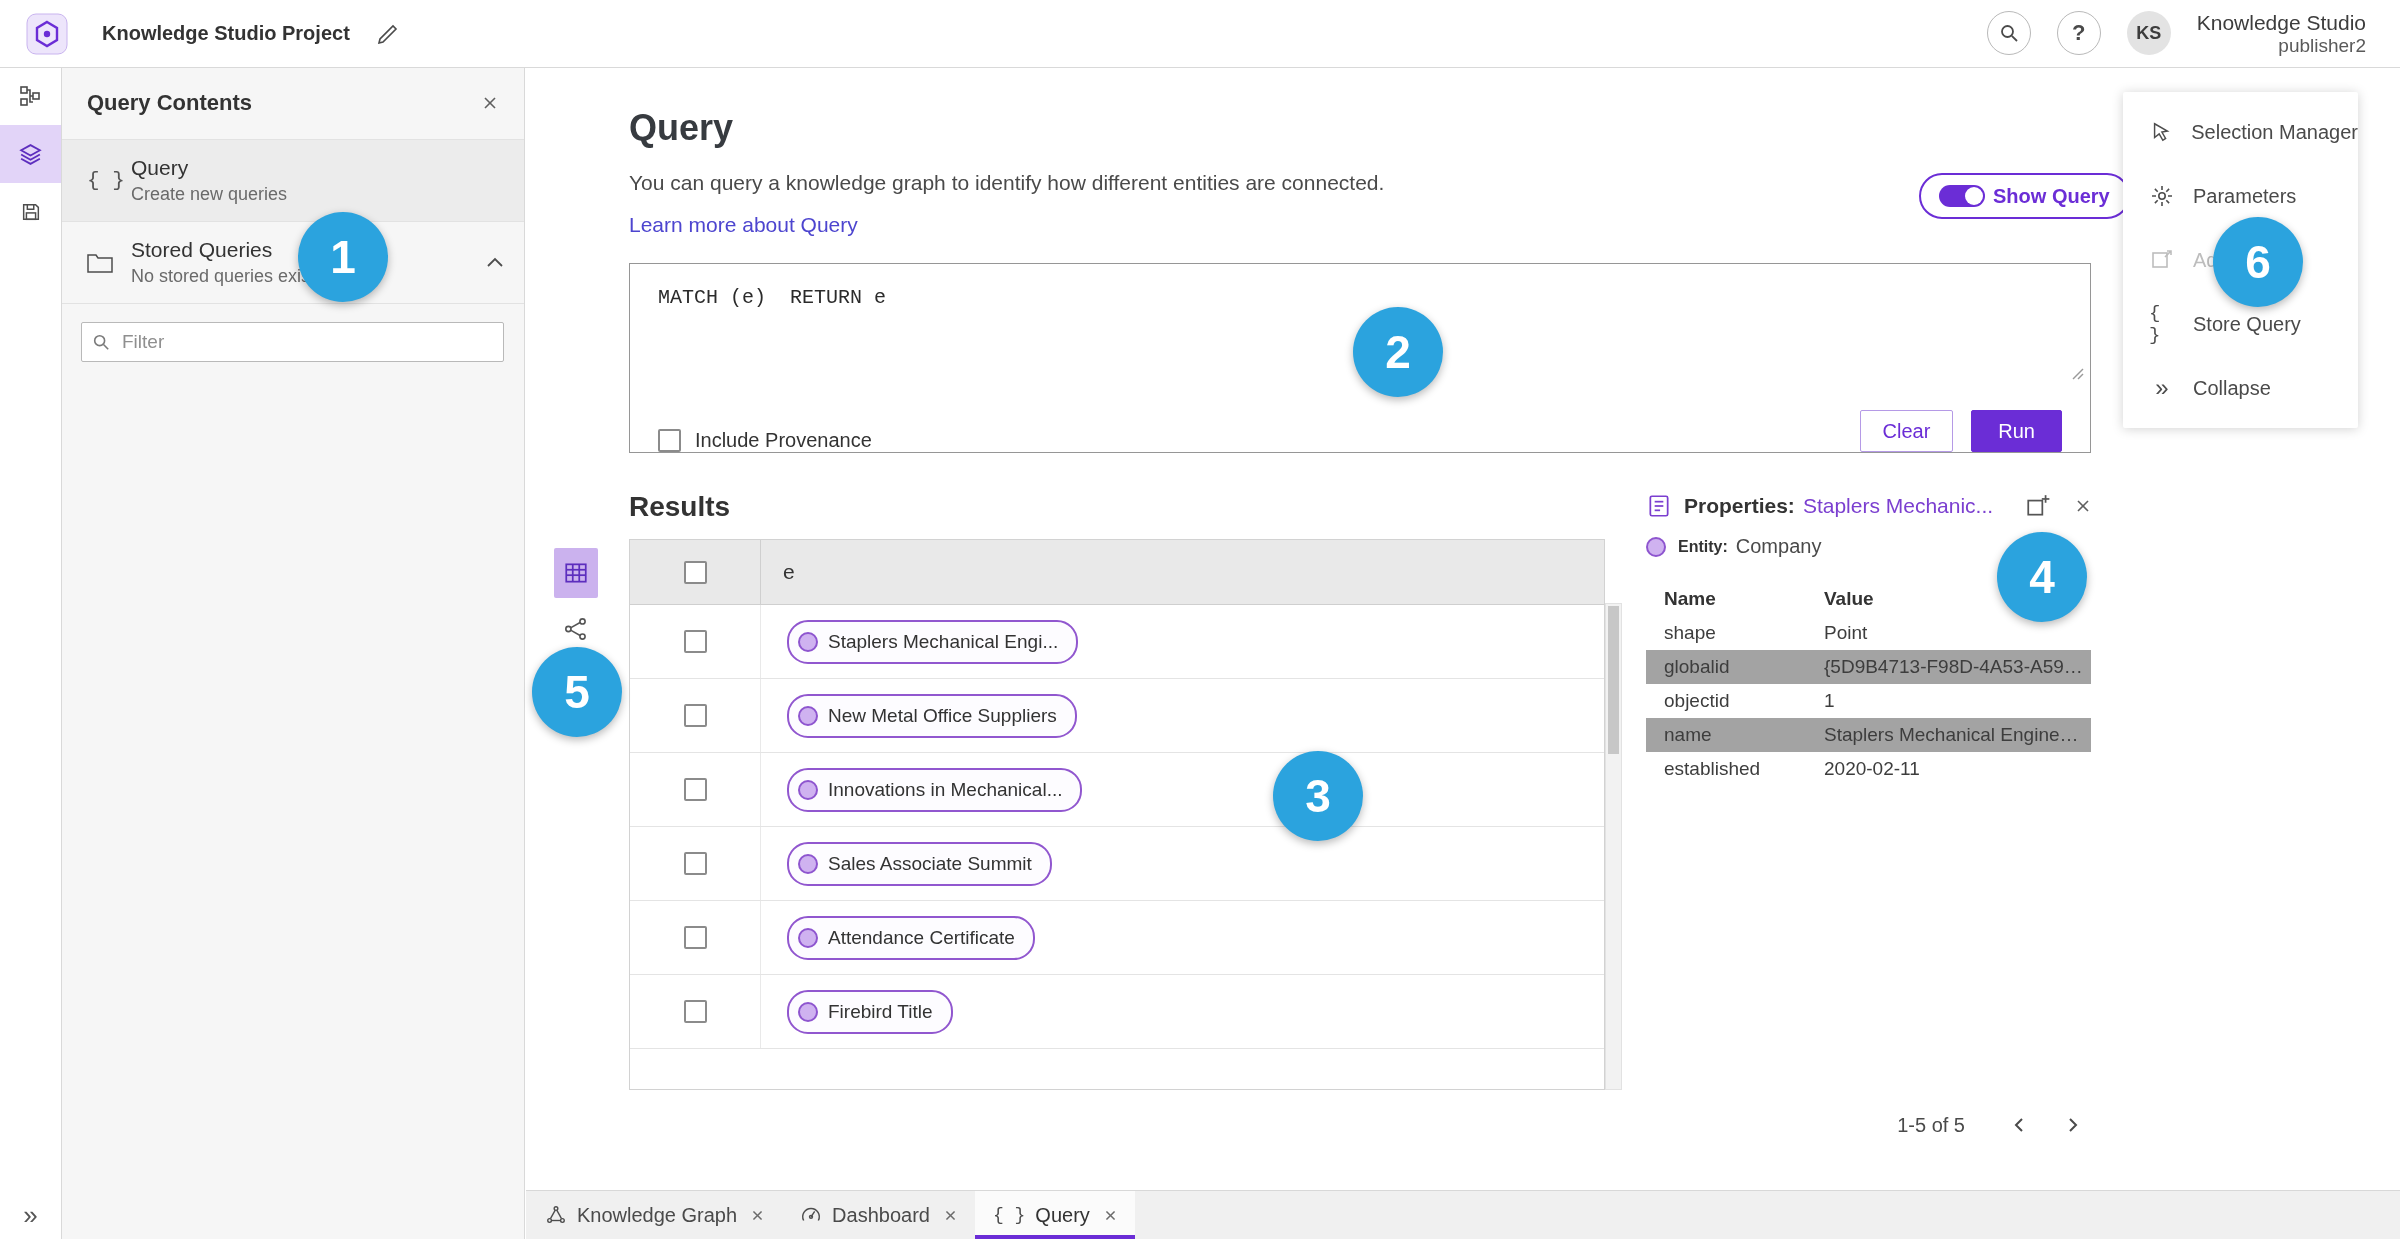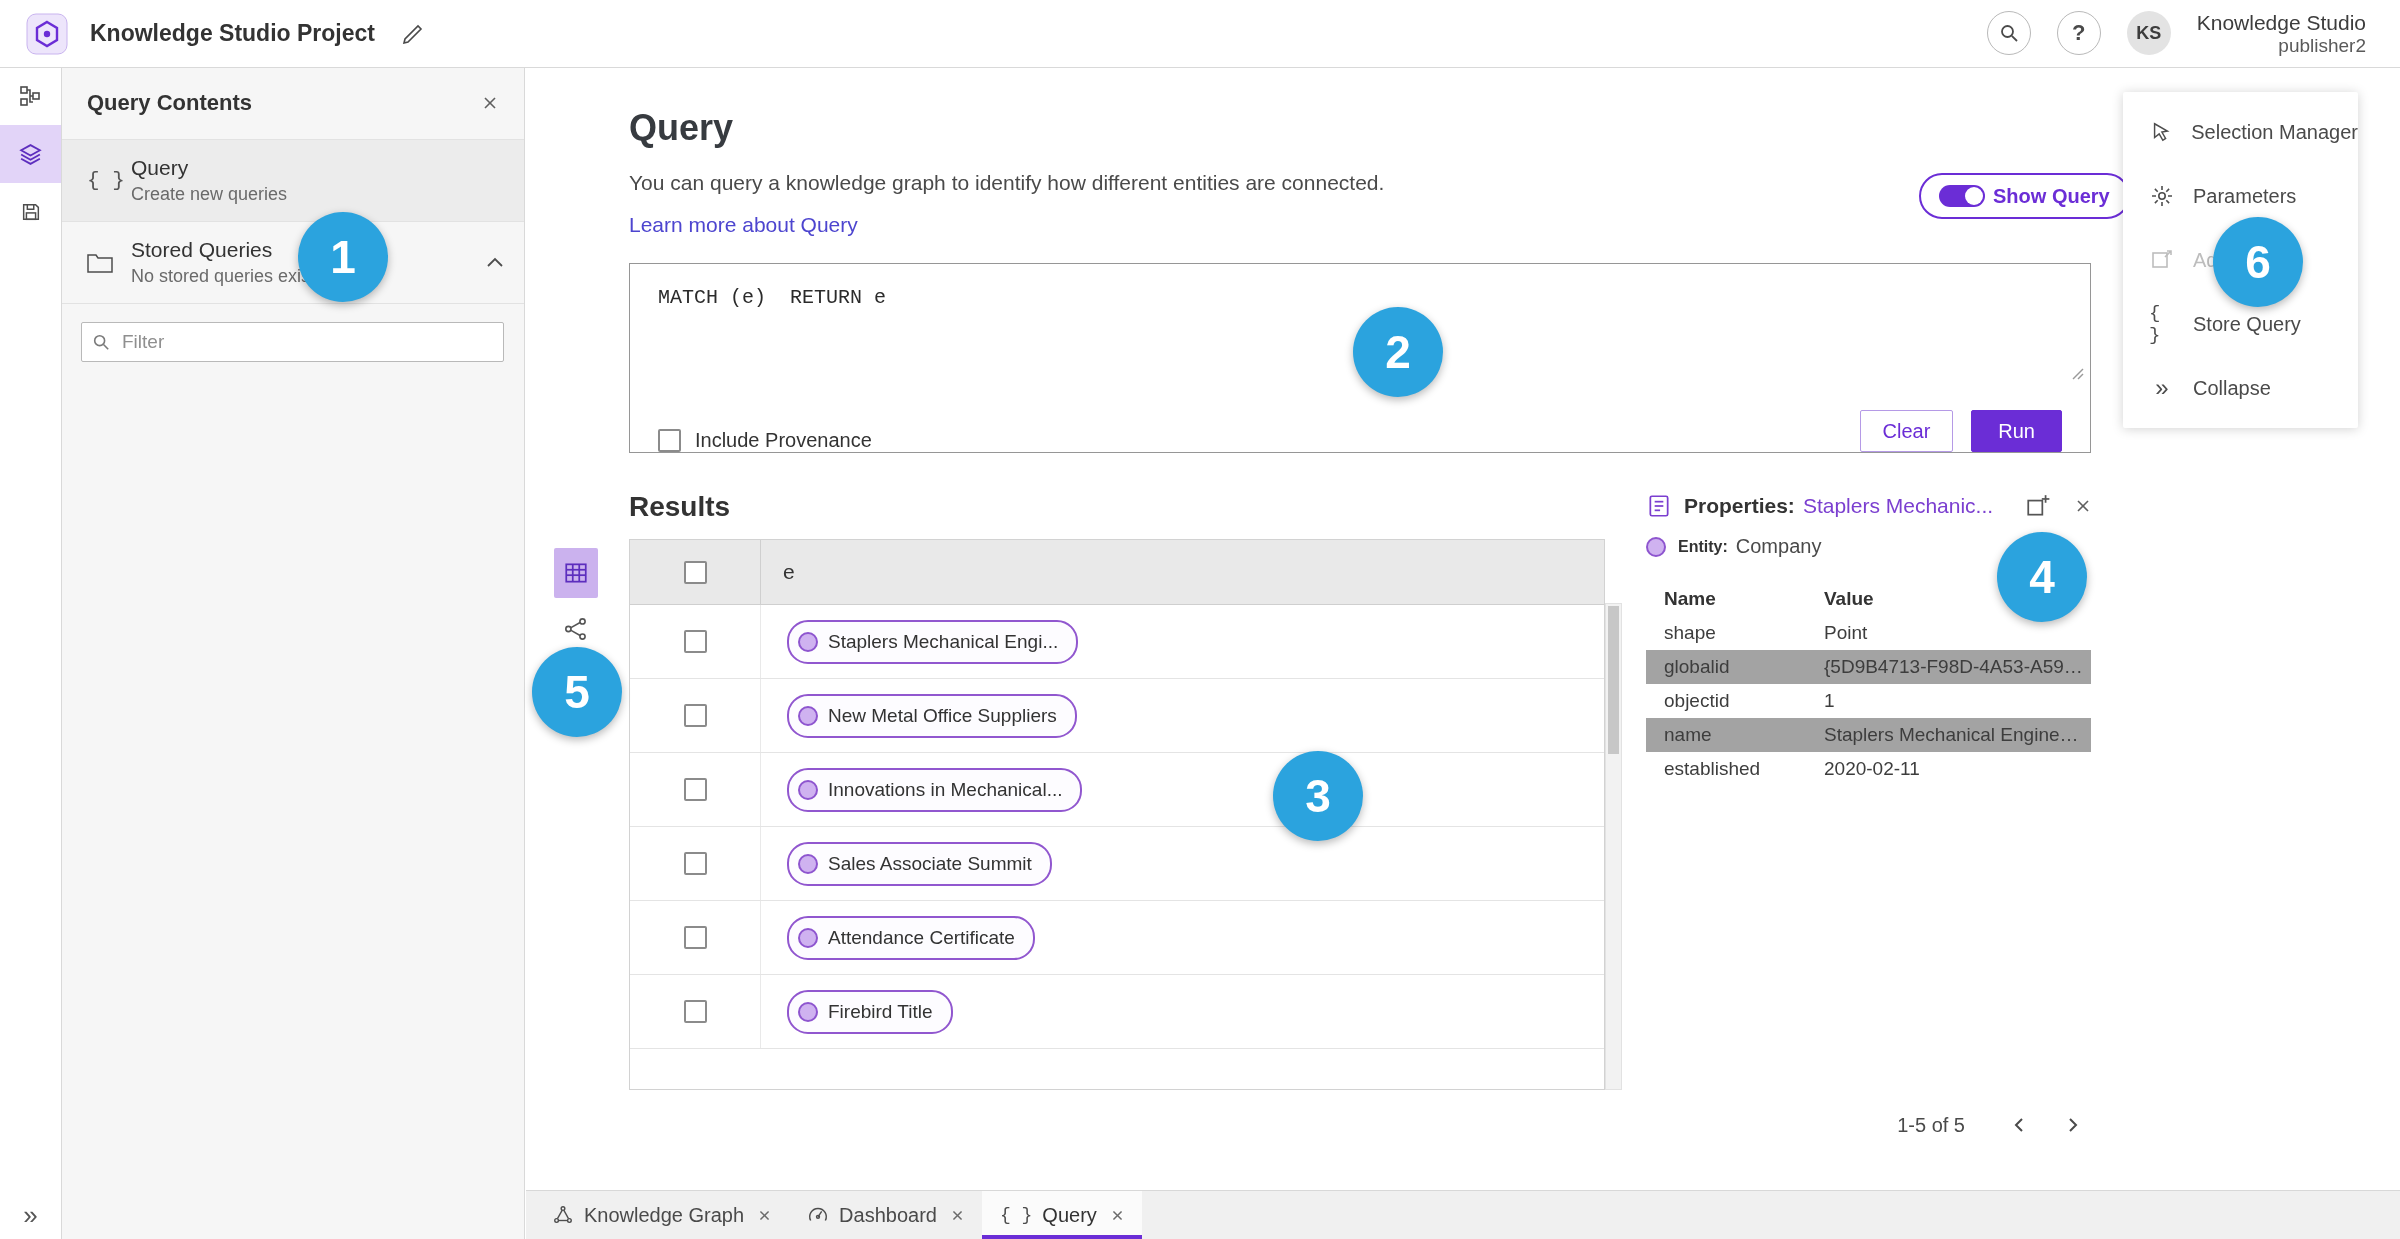--- a/index.html
+++ b/index.html
@@ -8,21 +8,21 @@
     background:#ffffff;color:#333;
     font-family:"Liberation Sans","DejaVu Sans",sans-serif;
     -webkit-font-smoothing:antialiased;
   }
   svg{display:block}
   .cb{display:inline-block;width:23px;height:23px;border:2px solid #8b8b8b;border-radius:2px;background:#fff;box-sizing:border-box}
 
   
   .topbar{position:absolute;top:0;left:0;right:0;height:67px;background:#fff;border-bottom:1px solid #d9d9d9;display:flex;align-items:center;z-index:20}
   .topbar .logo{margin-left:26px}
-  .topbar .title{margin-left:22px;font-size:23px;font-weight:700;color:#333}
+  .topbar .title{margin-left:34px;font-size:20px;font-weight:700;color:#333}
   .topbar .pencil{margin-left:26px}
   .topbar .right{margin-left:auto;display:flex;align-items:center;gap:26px;padding-right:34px}
   .circle-btn{width:42px;height:42px;border:1.5px solid #b9b9b9;border-radius:50%;display:flex;align-items:center;justify-content:center;background:#fff}
   .help-q{font-size:22px;color:#4a4a4a;font-weight:700}
   .avatar{width:44px;height:44px;border-radius:50%;background:#e3e3e3;display:flex;align-items:center;justify-content:center;font-size:18px;font-weight:700;color:#3d3d3d}
   .usercol{display:flex;flex-direction:column;line-height:1.2}
   .usercol .uname{font-size:21px;color:#3d3d3d}
   .usercol .urole{font-size:19px;color:#5a5a5a;align-self:flex-end}
 
   
@@ -111,21 +111,21 @@
   .tools{position:absolute;left:2123px;top:92px;width:235px;background:#fff;border-radius:2px;box-shadow:0 1px 12px rgba(0,0,0,.18);padding:8px 0;z-index:30}
   .tool-item{height:64px;display:flex;align-items:center;padding-left:26px;cursor:pointer}
   .tool-item .ticon{width:26px;display:flex;justify-content:center;color:#4d4d4d}
   .tool-item .tlabel{margin-left:18px;font-size:20px;color:#4a4a4a;white-space:nowrap}
   .tool-item.disabled .tlabel{color:#bdbdbd}
   .tool-item .braces{font-family:"Liberation Mono","DejaVu Sans Mono",monospace;font-size:19px;color:#4d4d4d}
   .tool-item .dbl{font-size:24px;color:#4d4d4d;line-height:1}
   .tool-item.disabled .ticon{color:#bdbdbd}
 
   
-  .tabbar{position:absolute;left:526px;right:0;bottom:0;height:48px;background:#f0f0f0;border-top:1px solid #d8d8d8;display:flex;align-items:stretch;padding-left:8px;z-index:15}
+  .tabbar{position:absolute;left:526px;right:0;bottom:0;height:48px;background:#f0f0f0;border-top:1px solid #d8d8d8;display:flex;align-items:stretch;padding-left:1px;z-index:15}
   .tab{display:flex;align-items:center;gap:10px;padding:0 18px;font-size:20px;color:#4a4a4a;cursor:pointer}
   .tab .braces{font-family:"Liberation Mono","DejaVu Sans Mono",monospace;font-size:18px;color:#4d4d4d}
   .tab.active{background:#fbfbfb;box-shadow:inset 0 -4px 0 #6b2dd6;color:#333}
   .tab .tclose{margin-left:4px;display:flex}
 
   
   .ann{position:absolute;width:90px;height:90px;border-radius:50%;background:#2ba3de;color:#fff;display:flex;align-items:center;justify-content:center;font-size:46px;font-weight:700;z-index:60;box-shadow:0 3px 8px rgba(0,0,0,.28)}
   .ann1{left:298px;top:212px}.ann2{left:1353px;top:307px}.ann3{left:1273px;top:751px}
   .ann4{left:1997px;top:532px}.ann5{left:532px;top:647px}.ann6{left:2213px;top:217px}
 </style>

